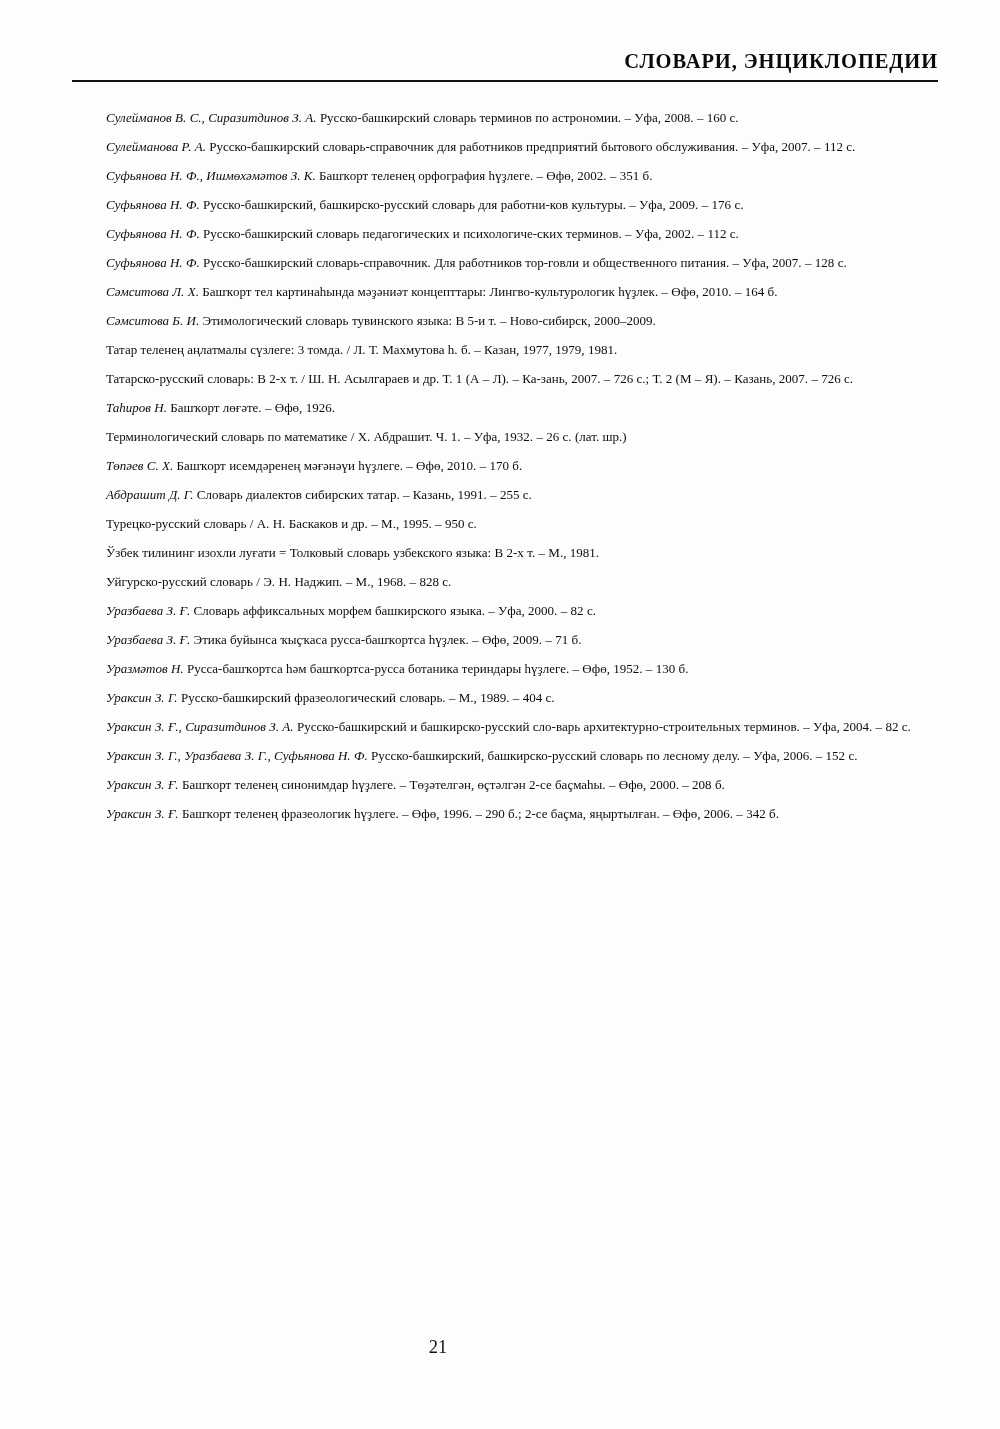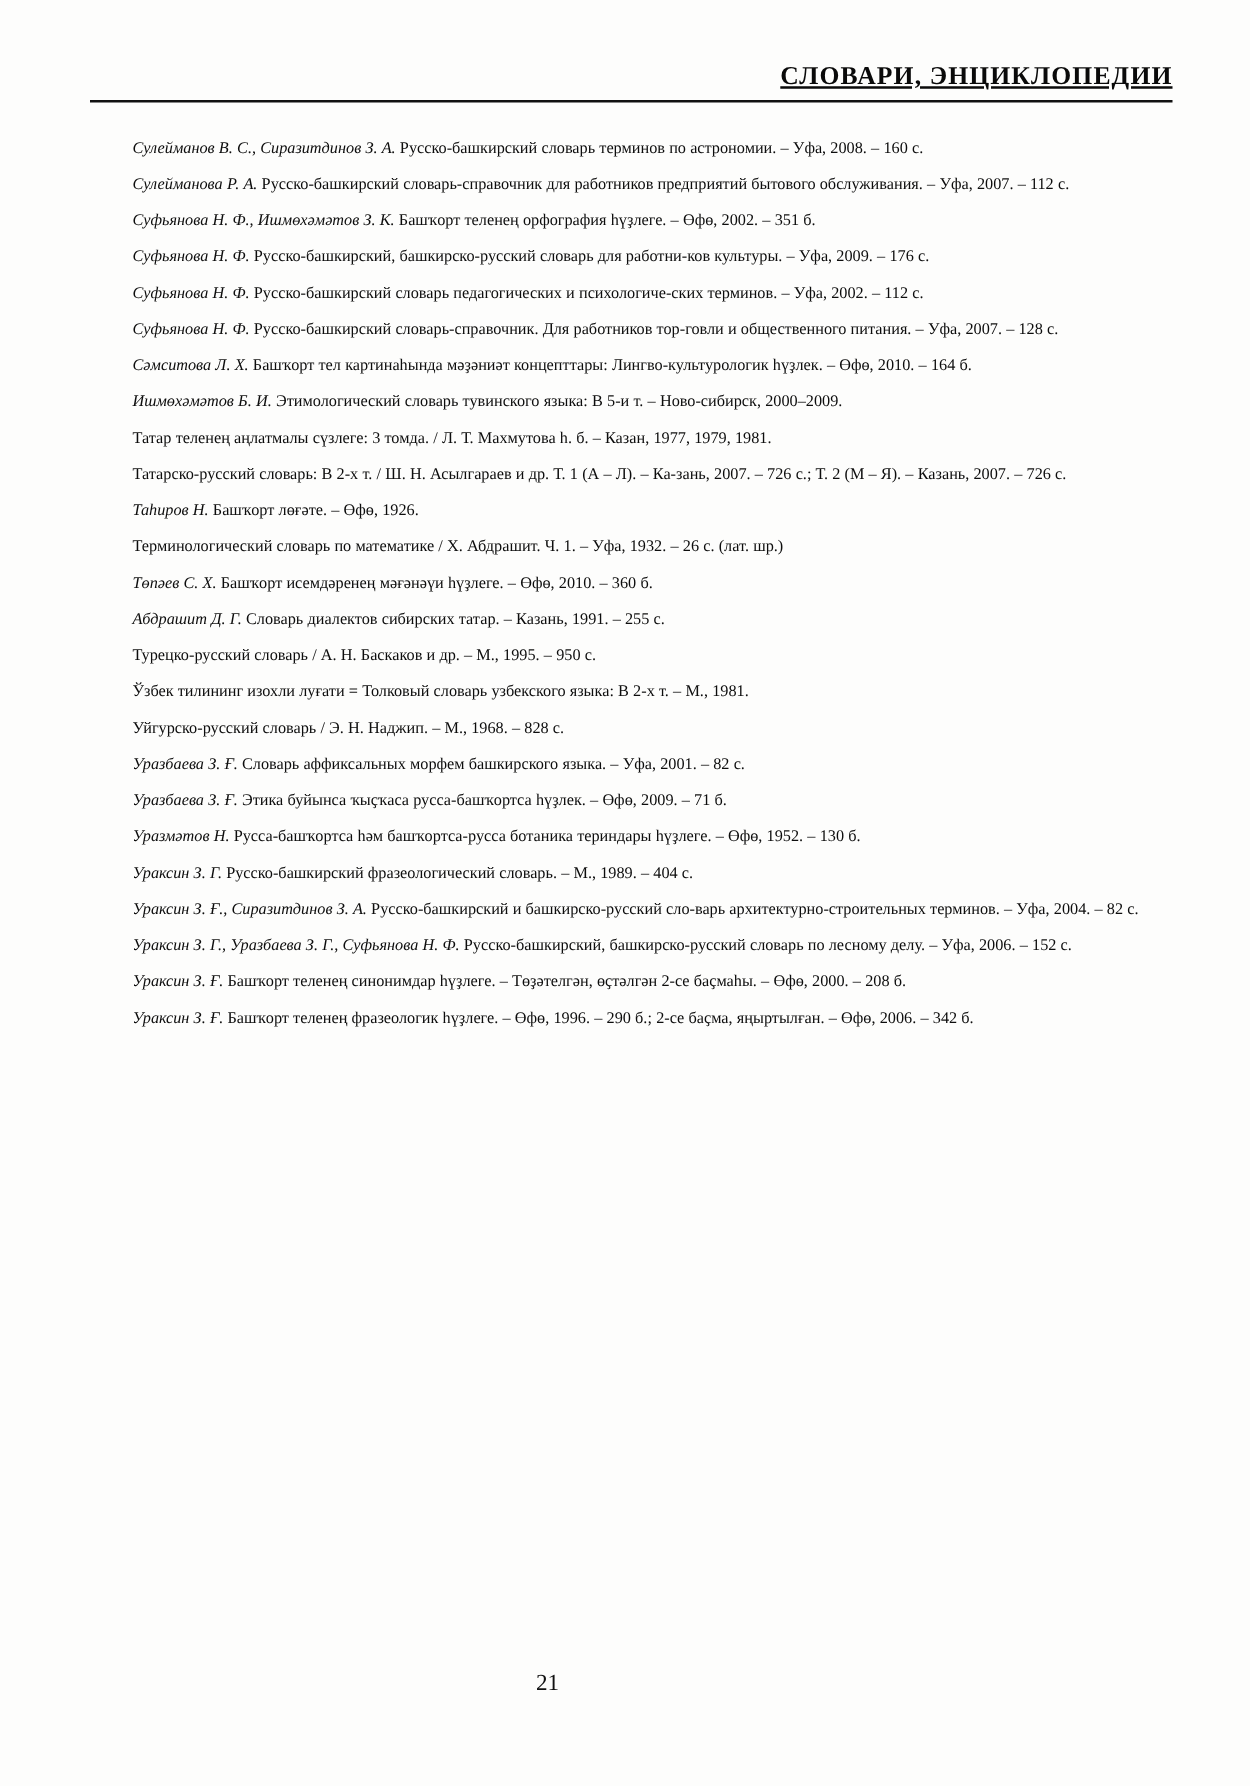--- a/index.html
+++ b/index.html
@@ -29,21 +29,20 @@
     width: 866px;
   }
   .header-title {
     text-align: right;
     font-family: "Liberation Serif", "DejaVu Serif", serif;
     font-weight: bold;
     font-size: 20.5px;
     letter-spacing: 0.9px;
     color: #0a0a0a;
     line-height: 1.1;
-    text-decoration: underline;
   }
   .header-rule {
     margin-top: 7px;
     border-top: 2.4px solid #111111;
     width: 100%;
   }
   .content {
     position: absolute;
     left: 72px;
     top: 103px;
@@ -84,31 +83,31 @@
   </div>
 
   <div class="content" id="entries-container">
       <p class="entry"><span class="au">Сулейманов В. С., Сиразитдинов З. А.</span><span> Русско-башкирский словарь терминов по астрономии. – Уфа, 2008. – 160 с.</span></p>
       <p class="entry"><span class="au">Сулейманова Р. А.</span><span> Русско-башкирский словарь-справочник для работников предприятий бытового обслуживания. – Уфа, 2007. – 112 с.</span></p>
       <p class="entry"><span class="au">Суфьянова Н. Ф., Ишмөхәмәтов З. К.</span><span> Башҡорт теленең орфография һүҙлеге. – Өфө, 2002. – 351 б.</span></p>
       <p class="entry"><span class="au">Суфьянова Н. Ф.</span><span> Русско-башкирский, башкирско-русский словарь для работни-ков культуры. – Уфа, 2009. – 176 с.</span></p>
       <p class="entry"><span class="au">Суфьянова Н. Ф.</span><span> Русско-башкирский словарь педагогических и психологиче-ских терминов. – Уфа, 2002. – 112 с.</span></p>
       <p class="entry"><span class="au">Суфьянова Н. Ф.</span><span> Русско-башкирский словарь-справочник. Для работников тор-говли и общественного питания. – Уфа, 2007. – 128 с.</span></p>
       <p class="entry"><span class="au">Сәмситова Л. Х.</span><span> Башҡорт тел картинаһында мәҙәниәт концепттары: Лингво-культурологик һүҙлек. – Өфө, 2010. – 164 б.</span></p>
-      <p class="entry"><span class="au">Ишмөхәмәтов Б. И.</span><span> Этимологический словарь тувинского языка: В 5-и т. – Ново-сибирск, 2000–2009.</span></p>
+      <p class="entry"><span class="au">Сәмситова Б. И.</span><span> Этимологический словарь тувинского языка: В 5-и т. – Ново-сибирск, 2000–2009.</span></p>
       <p class="entry"><span>Татар теленең аңлатмалы сүзлеге: 3 томда. / Л. Т. Махмутова һ. б. – Казан, 1977, 1979, 1981.</span></p>
       <p class="entry"><span>Татарско-русский словарь: В 2-х т. / Ш. Н. Асылгараев и др. Т. 1 (А – Л). – Ка-зань, 2007. – 726 с.; Т. 2 (М – Я). – Казань, 2007. – 726 с.</span></p>
       <p class="entry"><span class="au">Таһиров Н.</span><span> Башҡорт лөғәте. – Өфө, 1926.</span></p>
       <p class="entry"><span>Терминологический словарь по математике / Х. Абдрашит. Ч. 1. – Уфа, 1932. – 26 с. (лат. шр.)</span></p>
-      <p class="entry"><span class="au">Төпәев С. Х.</span><span> Башҡорт исемдәренең мәғәнәүи һүҙлеге. – Өфө, 2010. – 360 б.</span></p>
+      <p class="entry"><span class="au">Төпәев С. Х.</span><span> Башҡорт исемдәренең мәғәнәүи һүҙлеге. – Өфө, 2010. – 170 б.</span></p>
       <p class="entry"><span class="au">Абдрашит Д. Г.</span><span> Словарь диалектов сибирских татар. – Казань, 1991. – 255 с.</span></p>
       <p class="entry"><span>Турецко-русский словарь / А. Н. Баскаков и др. – М., 1995. – 950 с.</span></p>
       <p class="entry"><span>Ўзбек тилининг изохли луғати = Толковый словарь узбекского языка: В 2-х т. – М., 1981.</span></p>
       <p class="entry"><span>Уйгурско-русский словарь / Э. Н. Наджип. – М., 1968. – 828 с.</span></p>
-      <p class="entry"><span class="au">Уразбаева З. Ғ.</span><span> Словарь аффиксальных морфем башкирского языка. – Уфа, 2001. – 82 с.</span></p>
+      <p class="entry"><span class="au">Уразбаева З. Ғ.</span><span> Словарь аффиксальных морфем башкирского языка. – Уфа, 2000. – 82 с.</span></p>
       <p class="entry"><span class="au">Уразбаева З. Ғ.</span><span> Этика буйынса ҡыҫҡаса русса-башҡортса һүҙлек. – Өфө, 2009. – 71 б.</span></p>
       <p class="entry"><span class="au">Уразмәтов Н.</span><span> Русса-башҡортса һәм башҡортса-русса ботаника териндары һүҙлеге. – Өфө, 1952. – 130 б.</span></p>
       <p class="entry"><span class="au">Ураксин З. Г.</span><span> Русско-башкирский фразеологический словарь. – М., 1989. – 404 с.</span></p>
       <p class="entry"><span class="au">Ураксин З. Ғ., Сиразитдинов З. А.</span><span> Русско-башкирский и башкирско-русский сло-варь архитектурно-строительных терминов. – Уфа, 2004. – 82 с.</span></p>
       <p class="entry"><span class="au">Ураксин З. Г., Уразбаева З. Г., Суфьянова Н. Ф.</span><span> Русско-башкирский, башкирско-русский словарь по лесному делу. – Уфа, 2006. – 152 с.</span></p>
       <p class="entry"><span class="au">Ураксин З. Ғ.</span><span> Башҡорт теленең синонимдар һүҙлеге. – Төҙәтелгән, өҫтәлгән 2-се баҫмаһы. – Өфө, 2000. – 208 б.</span></p>
       <p class="entry"><span class="au">Ураксин З. Ғ.</span><span> Башҡорт теленең фразеологик һүҙлеге. – Өфө, 1996. – 290 б.; 2-се баҫма, яңыртылған. – Өфө, 2006. – 342 б.</span></p>
     </div>
 
   <div class="pagenum">21</div>

